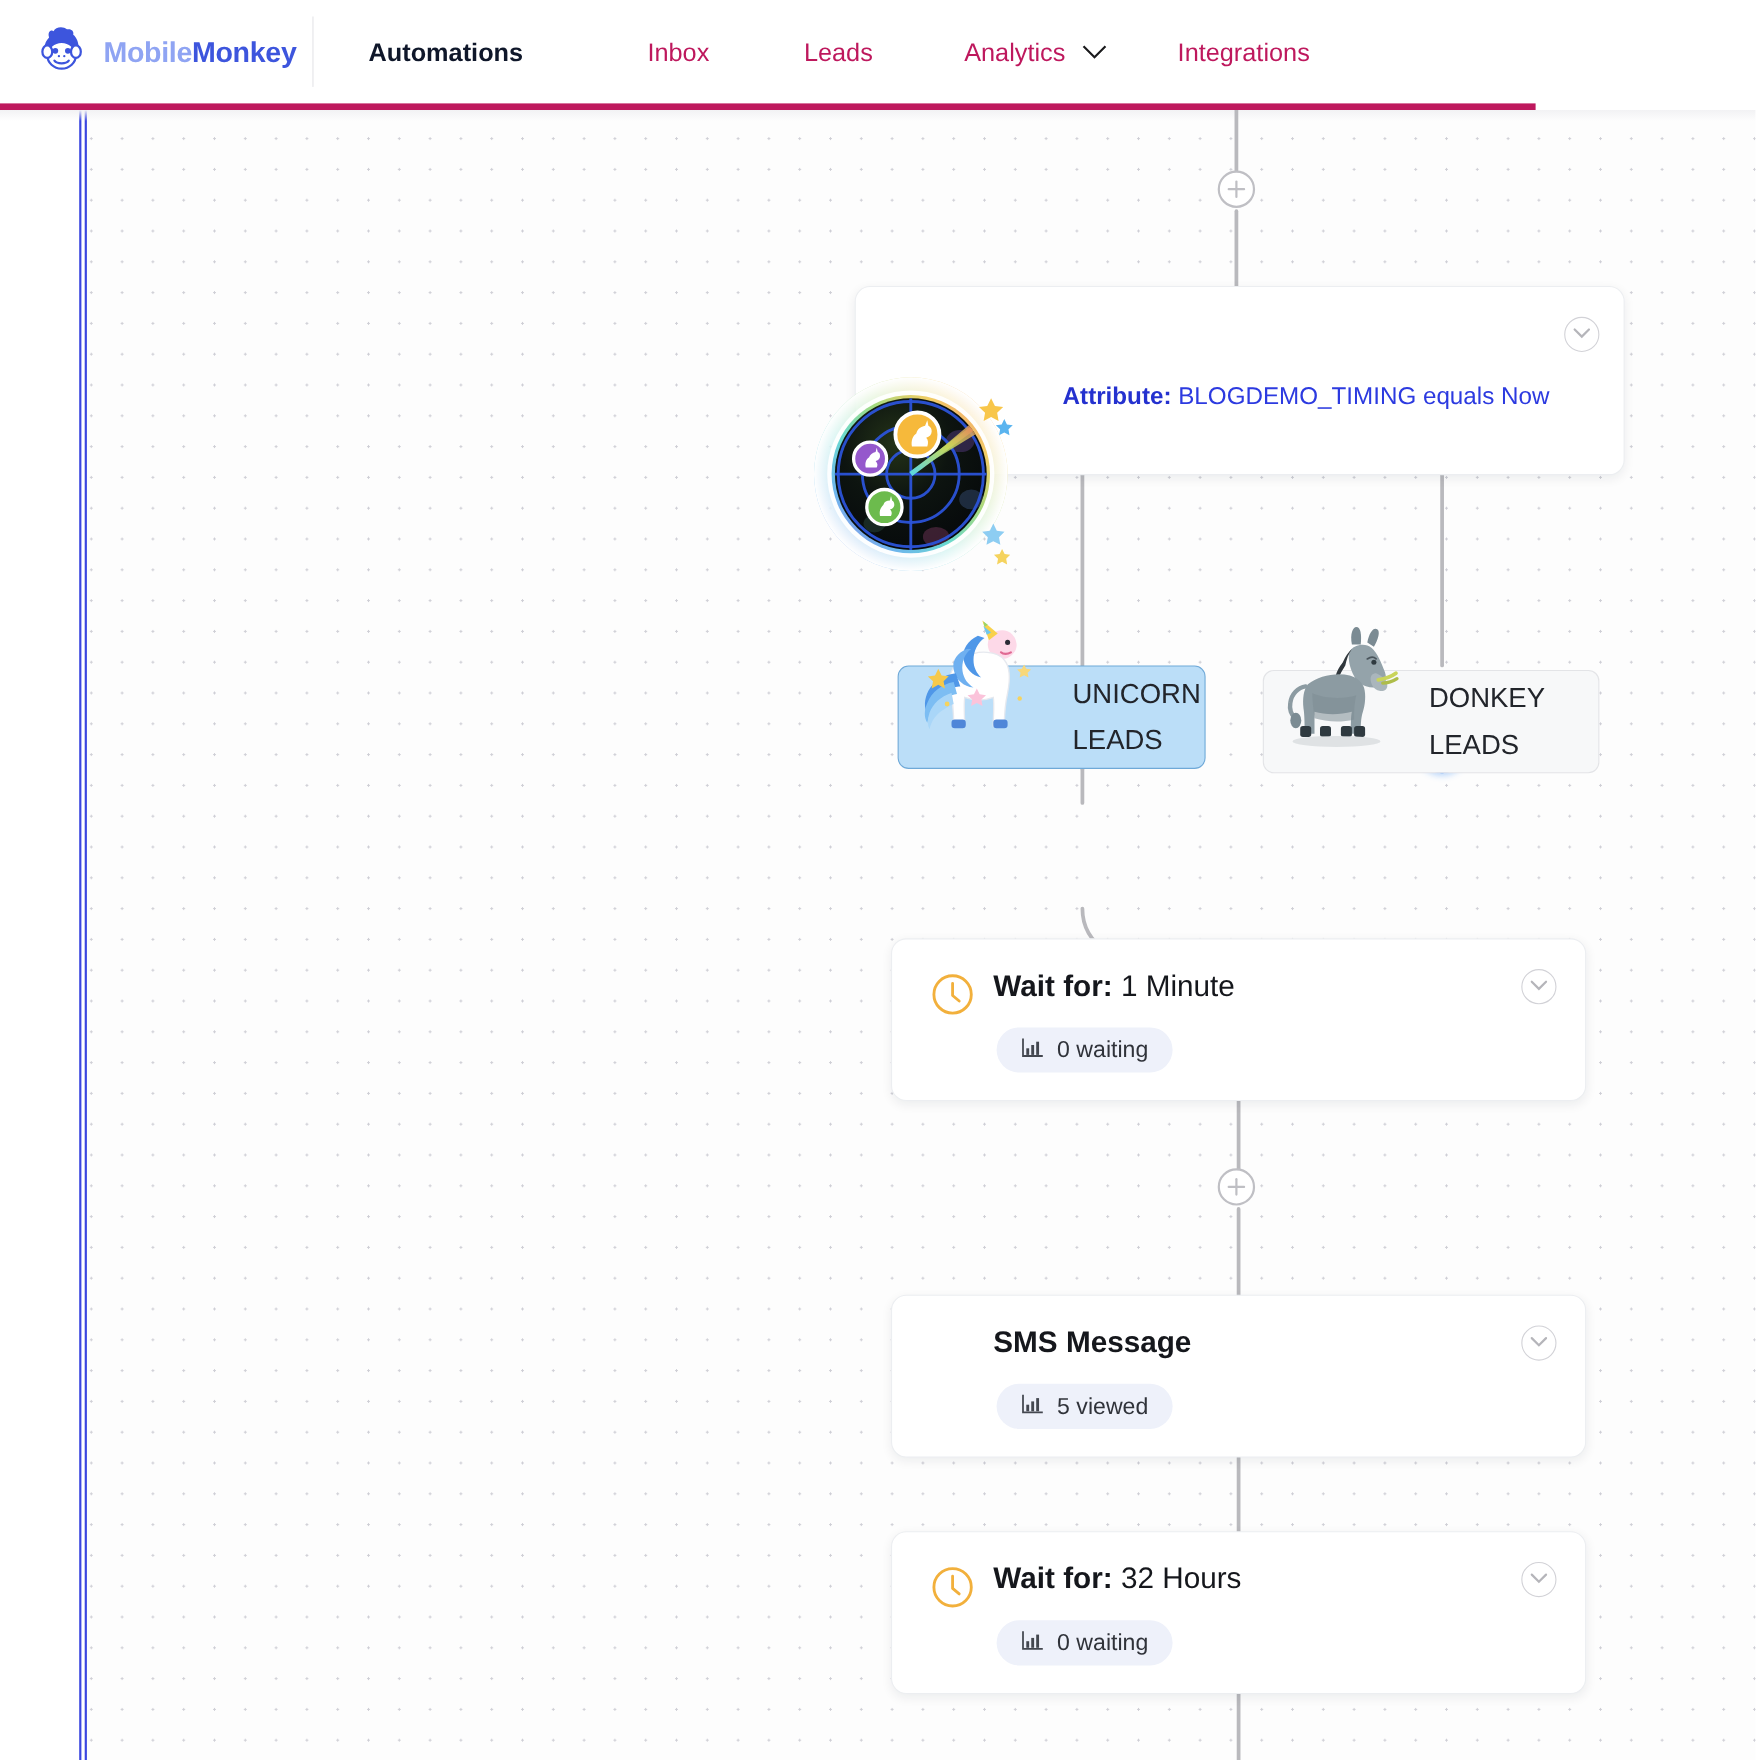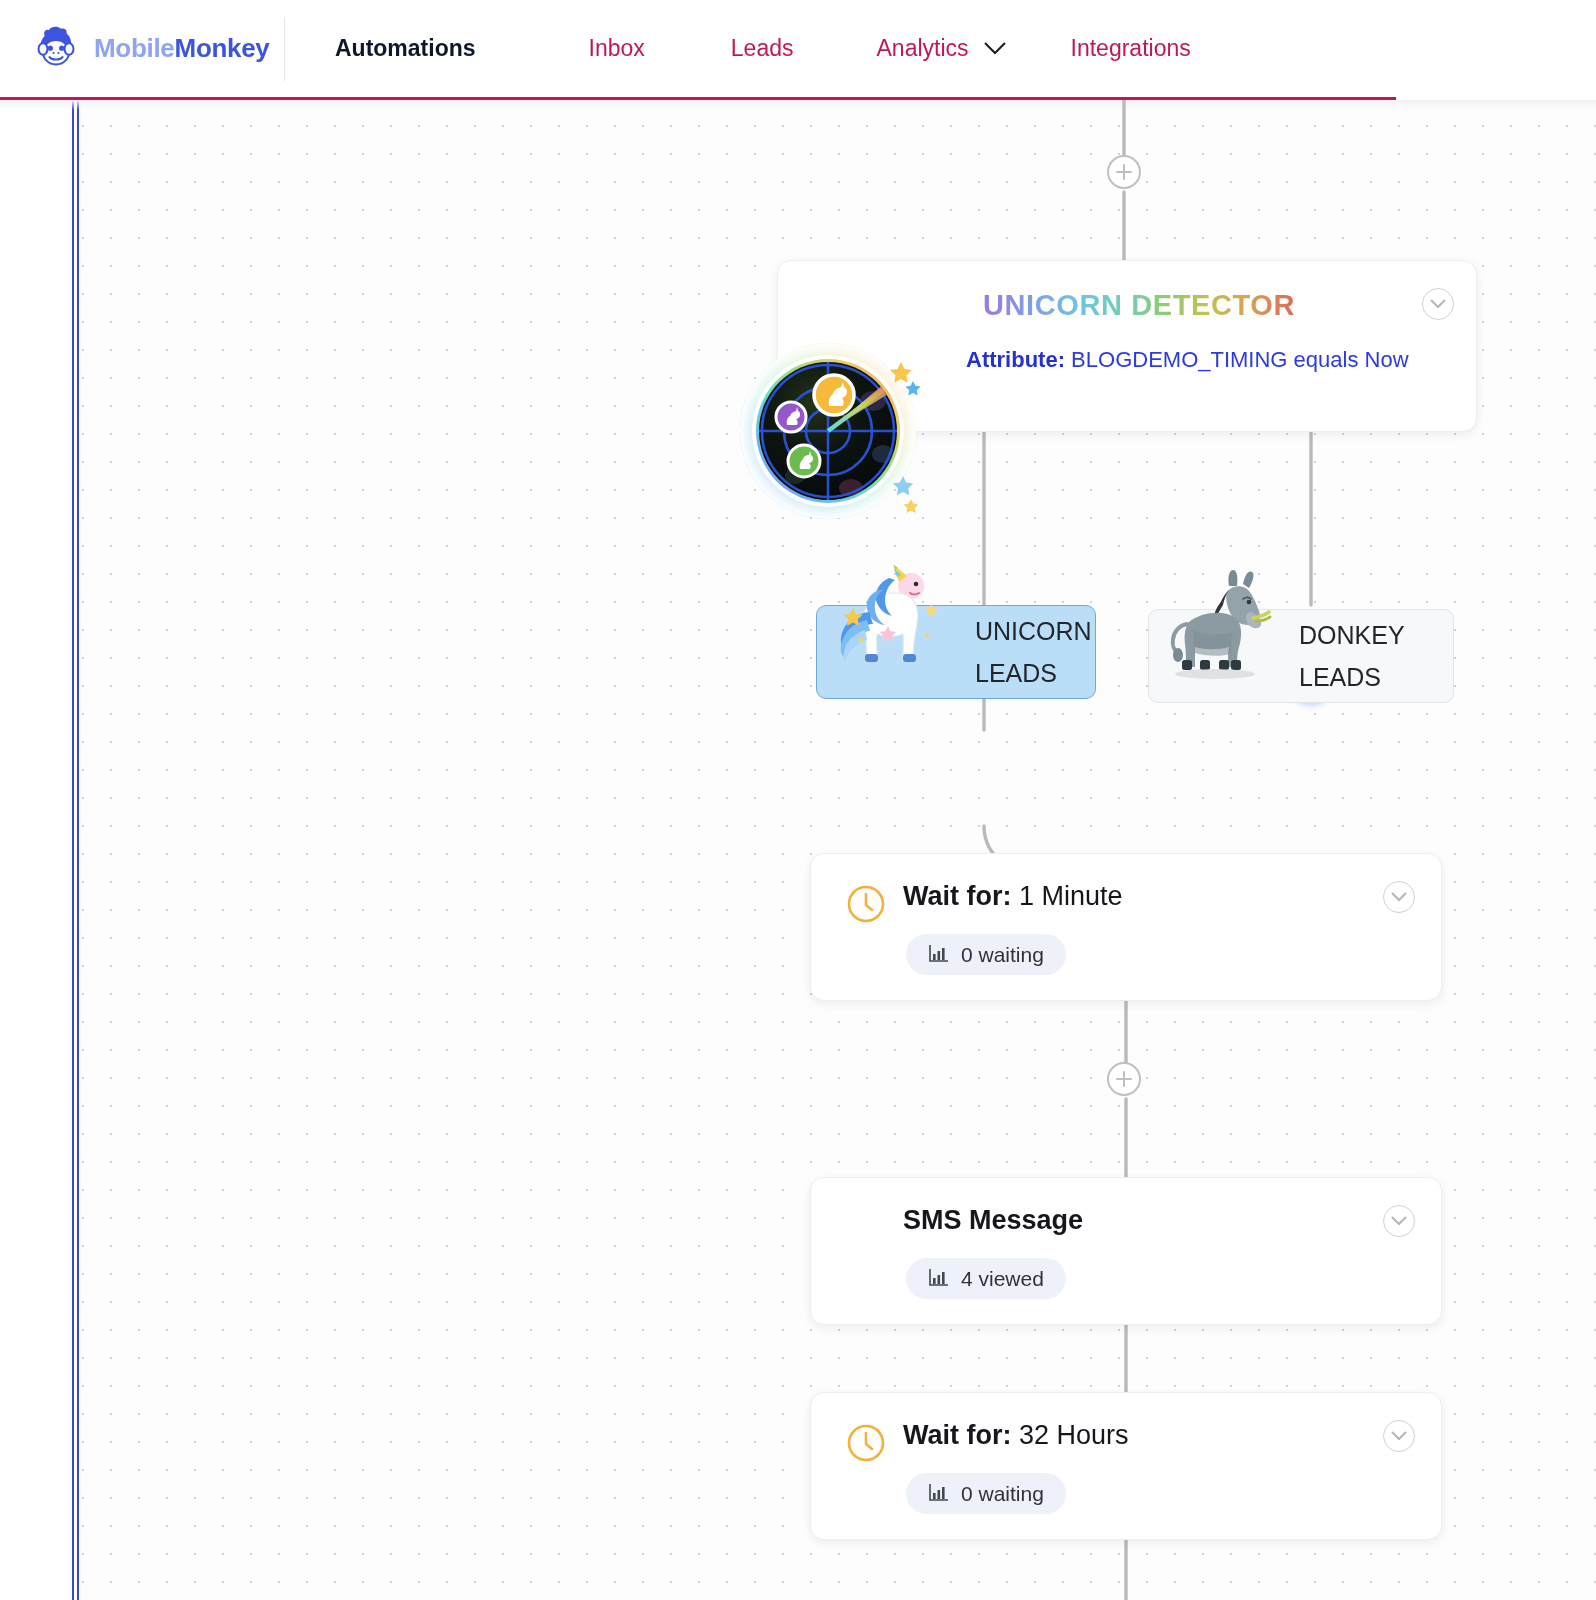--- a/index.html
+++ b/index.html
@@ -9,21 +9,21 @@
     background: #ffffff;
     overflow: hidden;
   }
 
   
   .topnav {
     position: absolute; top: 0; left: 0;
     width: 1396px; height: 100px;
     background: #ffffff;
     display: flex; align-items: center;
-    border-bottom: 3px solid #be185d;
+    border-bottom: 6px solid #be185d;
     z-index: 40;
   }
   .brand {
     display: flex; align-items: center;
     padding-left: 30px; width: 280px;
   }
   .brand-mark { width: 52px; height: 52px; flex: 0 0 52px; }
   .brand-text {
     font-size: 26px; font-weight: bold; letter-spacing: -0.3px;
     margin-left: 12px; white-space: nowrap;
@@ -363,21 +363,20 @@
           <path d="M67 133c-1-5 1-8 3-10 1-3 3-4 6-4l1-4 1 4c2 1 2 3 2 4 0 2-2 4-4 4 2 2 2 4 1 6z" fill="#ffffff"></path>
         </g>
 
         <path d="M168 26l3.5 7 7.5 1-5.5 5.2 1.3 7.5-6.8-3.6-6.8 3.6 1.3-7.5-5.5-5.2 7.5-1z" fill="#f8c64a"></path>
         <path d="M180 45l2.4 4.8 5.3.8-3.9 3.7.9 5.3-4.7-2.5-4.7 2.5.9-5.3-3.9-3.7 5.3-.8z" fill="#5ab4ef"></path>
         <path d="M170 140l3.2 6.4 7 1-5 4.9 1.2 7-6.4-3.3-6.2 3.3 1.2-7-5.1-4.9 7-1z" fill="#8dcdf2"></path>
         <path d="M178 163l2.3 4.6 5.1.8-3.7 3.6.9 5.1-4.6-2.4-4.6 2.4.9-5.1-3.7-3.6 5.1-.8z" fill="#f5d35e"></path>
       </svg>
     </div>
 
-    <div class="trig-title">UNICORN DETECTOR</div>
 
     <div class="trig-attr">
       <b>Attribute:</b>
       <span>BLOGDEMO_TIMING equals Now</span>
     </div>
 
     <div class="chev-btn">
       <span>
         <svg width="16" height="10" viewBox="0 0 16 10">
             <path d="M1.5 1.5L8 8l6.5-6.5" fill="none" stroke="#b5b5ba" stroke-width="2" stroke-linecap="round"></path>
@@ -506,21 +505,21 @@
     </div>
     <div class="stat-pill">
       <span>
         <svg width="22" height="20" viewBox="0 0 22 20">
           <path d="M2 2v16h18" fill="none" stroke="#43474f" stroke-width="1.6"></path>
           <rect x="5" y="11" width="2.6" height="6" fill="#43474f"></rect>
           <rect x="9.5" y="8" width="2.6" height="9" fill="#43474f"></rect>
           <rect x="14" y="5" width="2.6" height="12" fill="#43474f"></rect>
         </svg>
       </span>
-      <span class="stat-text">4 viewed</span>
+      <span class="stat-text">5 viewed</span>
     </div>
     <div class="chev-btn">
       <span>
         <svg width="16" height="10" viewBox="0 0 16 10">
             <path d="M1.5 1.5L8 8l6.5-6.5" fill="none" stroke="#b5b5ba" stroke-width="2" stroke-linecap="round"></path>
           </svg>
       </span>
     </div>
   </div>
 

